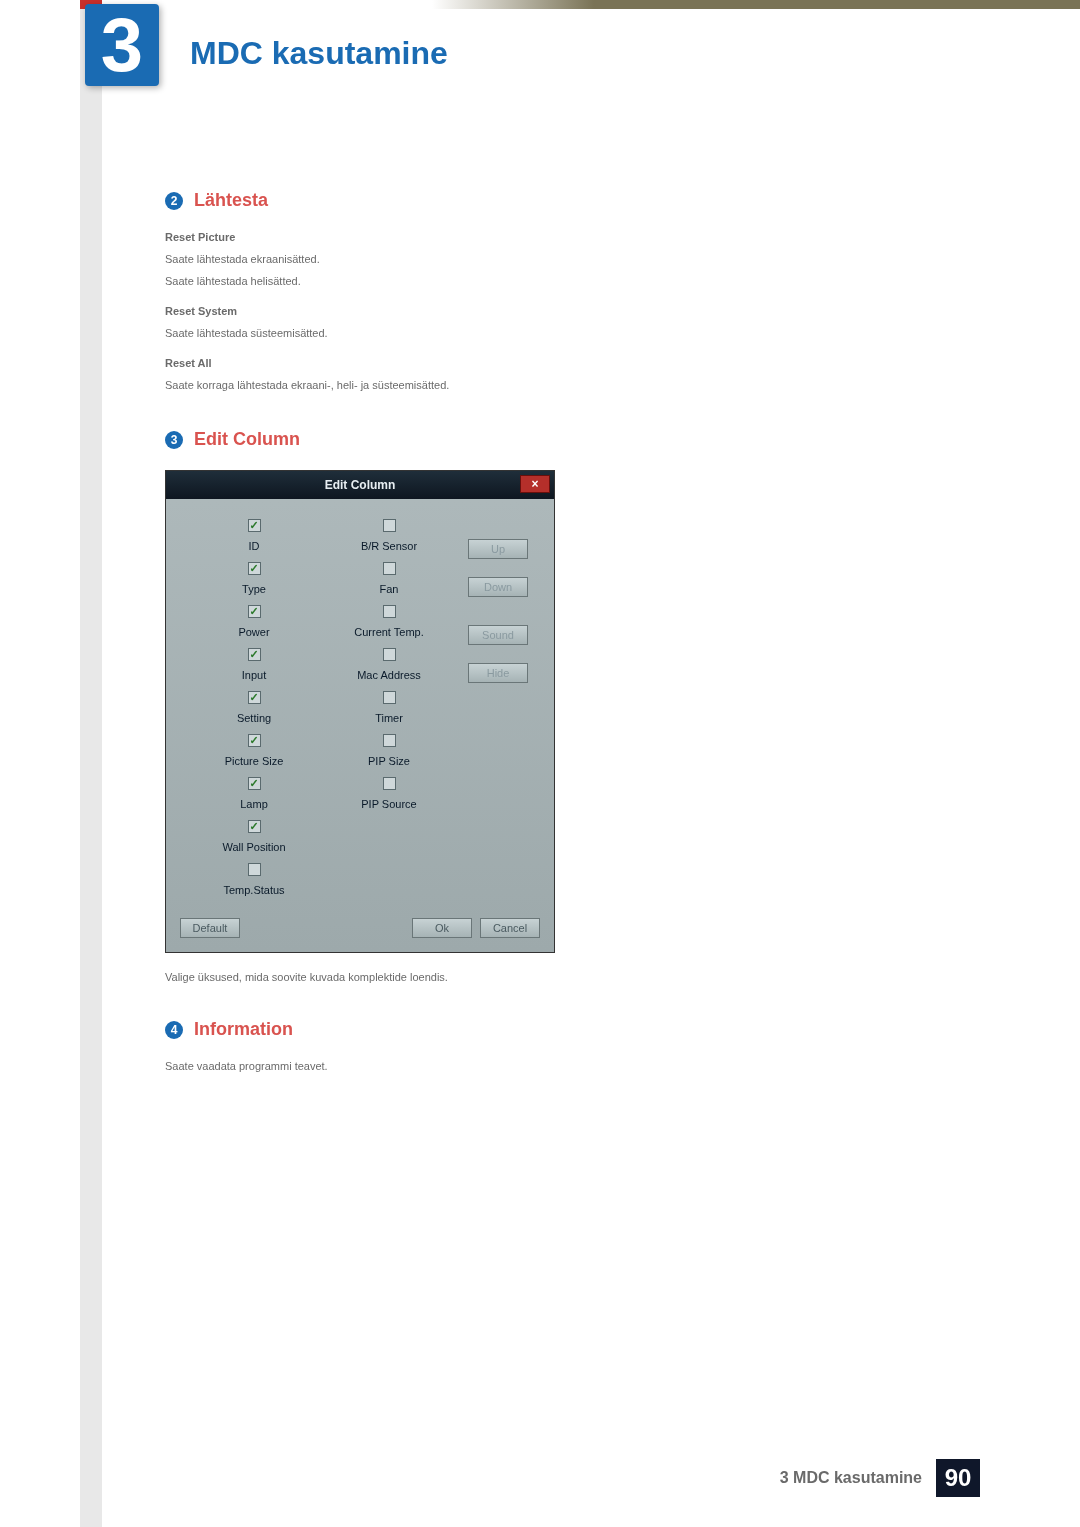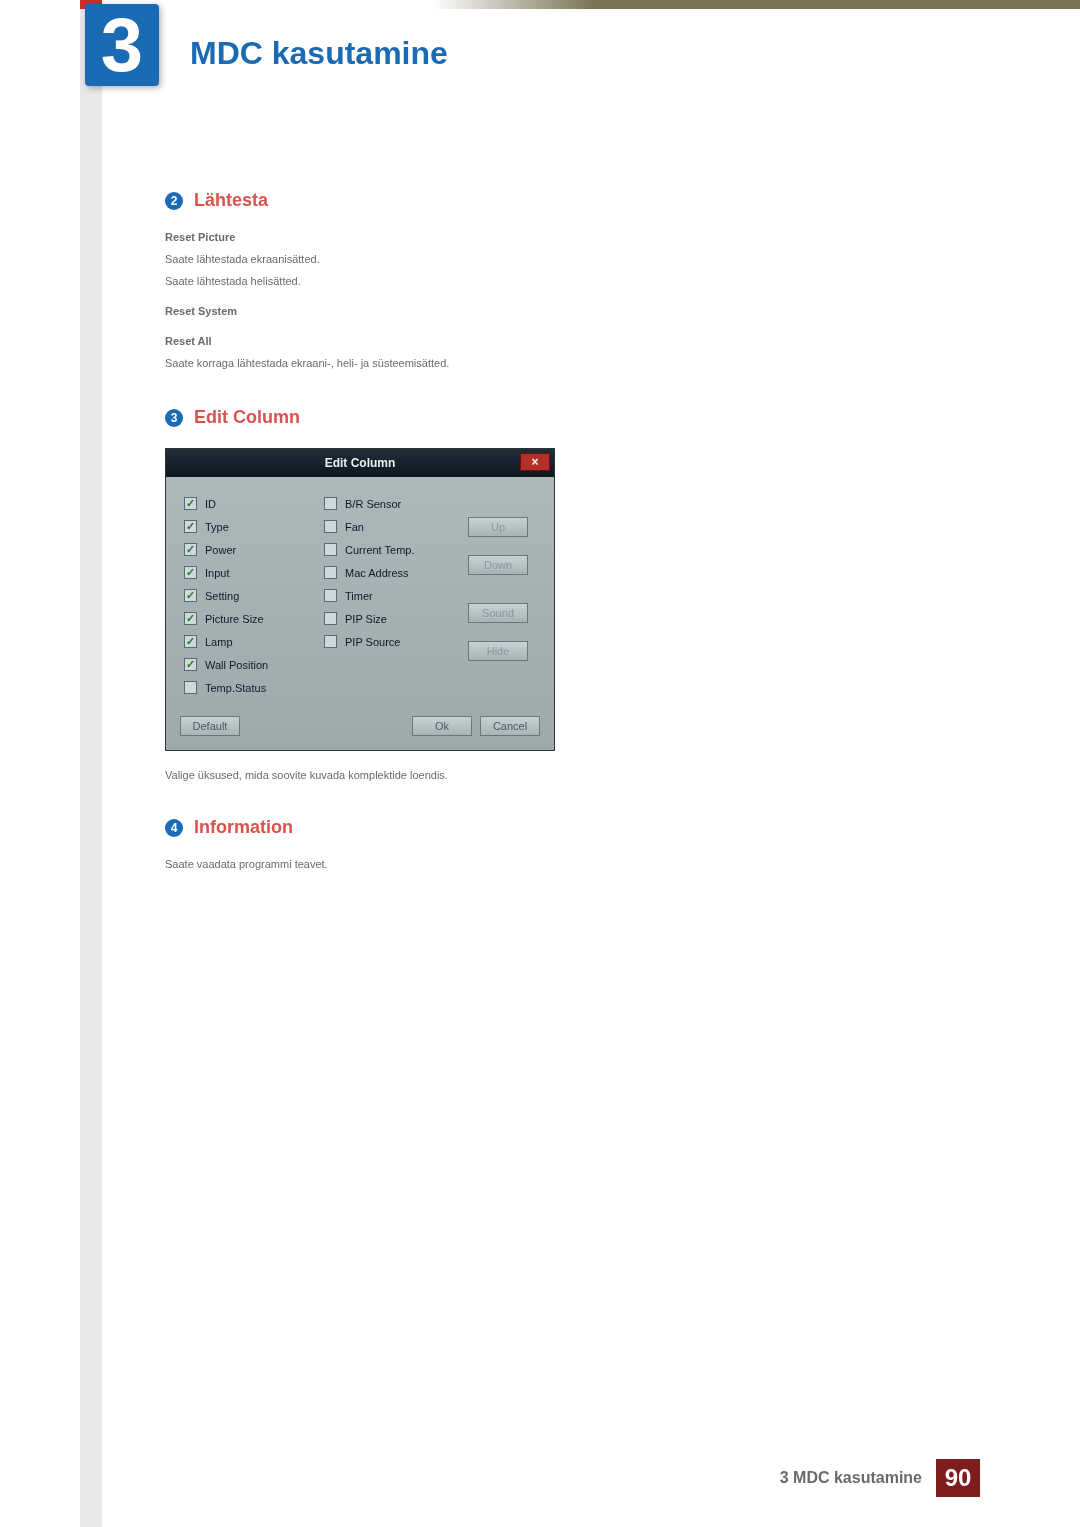--- a/index.html
+++ b/index.html
@@ -140,20 +140,21 @@
     flex-direction: column;
     gap: 10px;
   }
   .col1 { width: 140px; }
   .col2 { width: 130px; }
   .col3 { flex: 1; display: flex; flex-direction: column; gap: 18px; padding-top: 20px; align-items: center;}
   .chk {
     display: flex;
     align-items: center;
     gap: 8px;
+    flex-direction: column;
   }
   .chkbox {
     width: 13px;
     height: 13px;
     background: #cfd8da;
     border: 1px solid #5a6a6e;
     display: inline-flex;
     align-items: center;
     justify-content: center;
     font-size: 11px;
@@ -185,21 +186,21 @@
     display: flex;
     align-items: center;
     gap: 14px;
   }
   .footer-text {
     font-size: 16px;
     color: #6a6a6a;
     font-weight: bold;
   }
   .page-num {
-    background: #7f1d1d;
+    background: #0f172a;
     color: #fff;
     width: 44px;
     height: 38px;
     font-size: 24px;
     font-weight: bold;
     display: flex;
     align-items: center;
     justify-content: center;
   }
 </style>
@@ -219,20 +220,21 @@
     <span class="num-circle">2</span>
     <span>Lähtesta</span>
   </div>
 
   <div class="sub-heading">Reset Picture</div>
   <div class="body-text">Saate lähtestada ekraanisätted.</div>
 
   <div class="body-text">Saate lähtestada helisätted.</div>
 
   <div class="sub-heading">Reset System</div>
+  <div class="body-text">Saate lähtestada süsteemisätted.</div>
 
   <div class="sub-heading">Reset All</div>
   <div class="body-text">Saate korraga lähtestada ekraani-, heli- ja süsteemisätted.</div>
 
   <div class="section-heading" style="margin-top:38px">
     <span class="num-circle">3</span>
     <span>Edit Column</span>
   </div>
 
   <div class="dialog-wrap">

